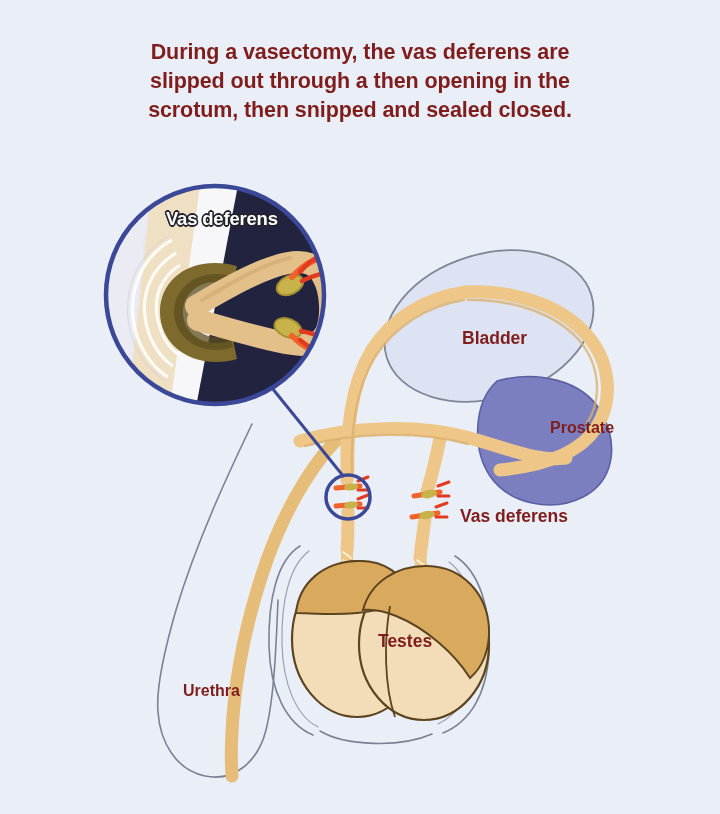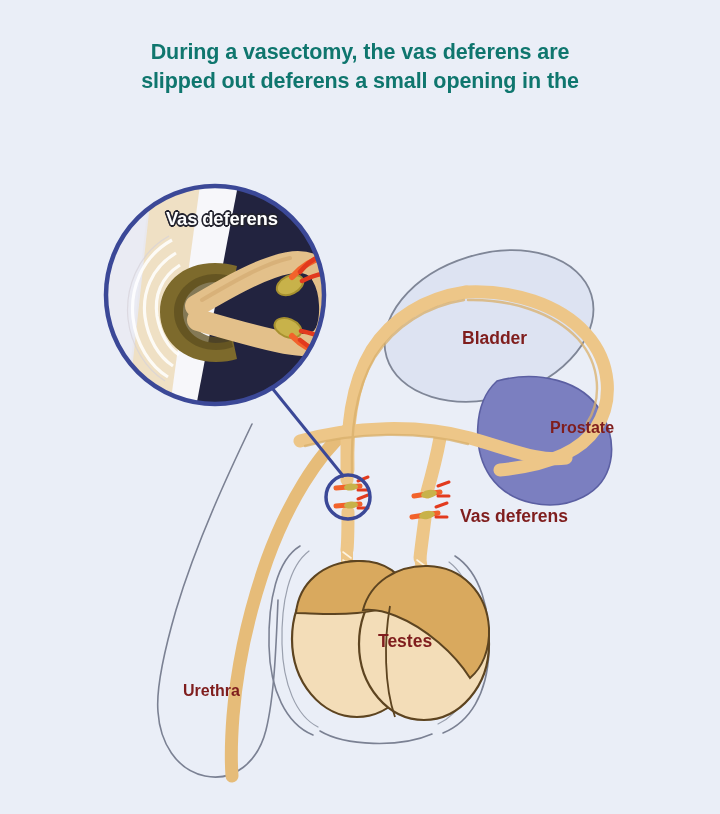--- a/index.html
+++ b/index.html
@@ -24,21 +24,21 @@
     position: absolute;
     top: 38px;
     left: 60px;
     width: 600px;
     text-align: center;
     pointer-events: none;
   }
   .caption-line {
     font-size: 21.5px;
     font-weight: bold;
-    color: #0f766e;
+    color: #7f1d1d;
     line-height: 29px;
     letter-spacing: -0.1px;
     white-space: pre;
   }
   .anno {
     position: absolute;
     font-weight: bold;
     color: #7f1d1d;
     white-space: nowrap;
   }
@@ -257,21 +257,22 @@
       </g>
     </g>
 
     <circle cx="215" cy="295" r="109" fill="none" stroke="#3b4897" stroke-width="4.5"></circle>
   </g>
 
 </svg>
 
 <div class="caption-wrap">
   <div class="caption-line">During a vasectomy, the vas deferens are</div>
-  <div class="caption-line">slipped out deferens a small opening in the</div>
+  <div class="caption-line">slipped out through a then opening in the</div>
+  <div class="caption-line">scrotum, then snipped and sealed closed.</div>
 </div>
 
 <div class="anno anno-inset-vas">Vas deferens</div>
 
 <div class="anno anno-bladder">Bladder</div>
 
 <div class="anno anno-prostate">Prostate</div>
 
 <div class="anno anno-vas">Vas deferens</div>
 

